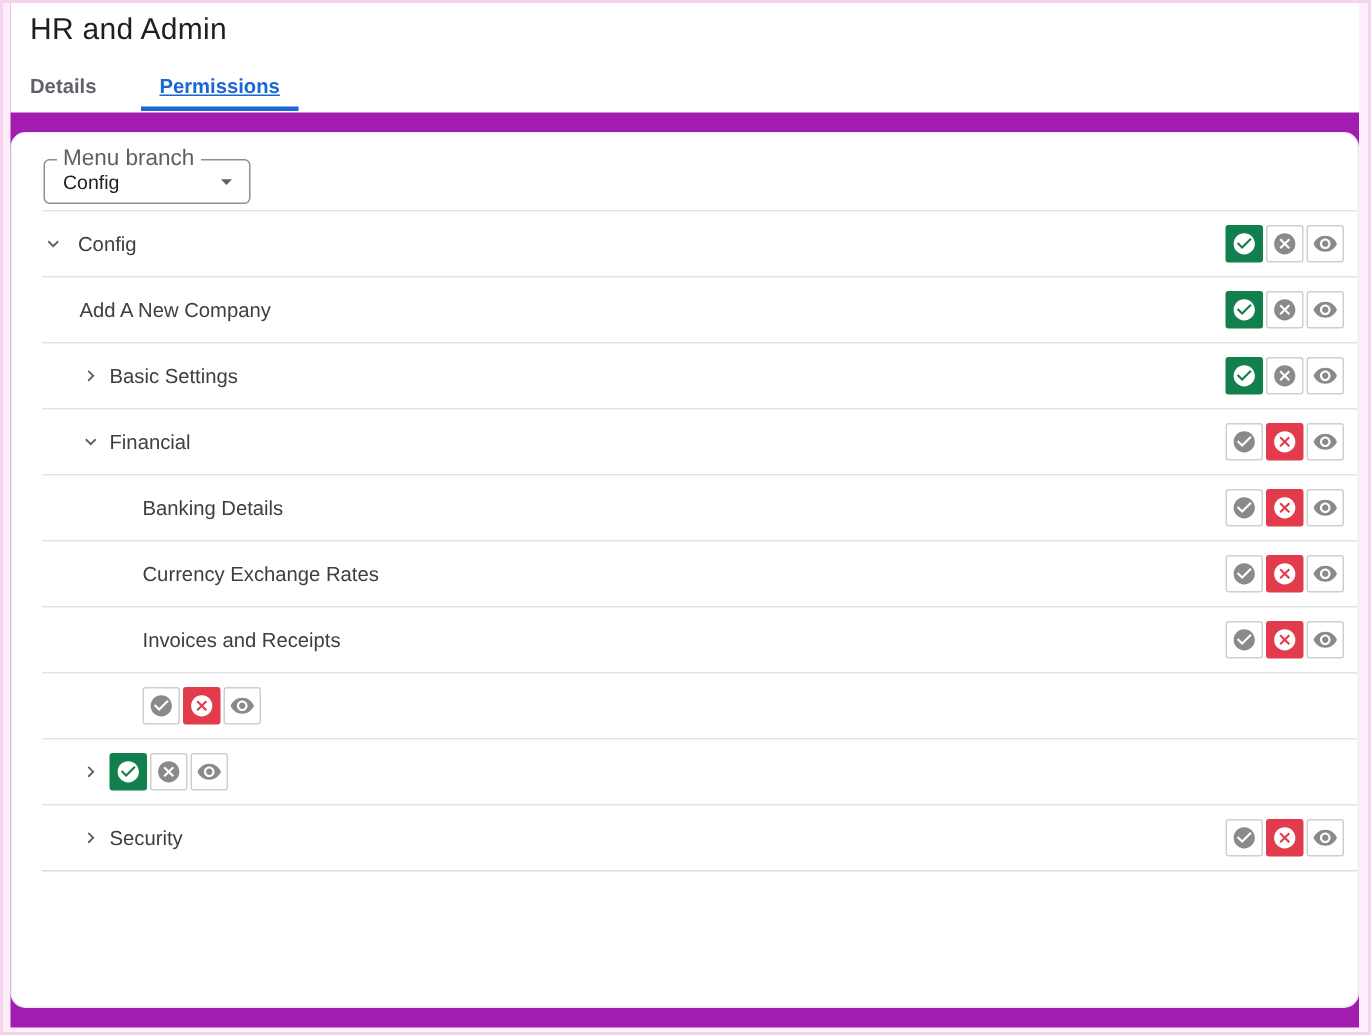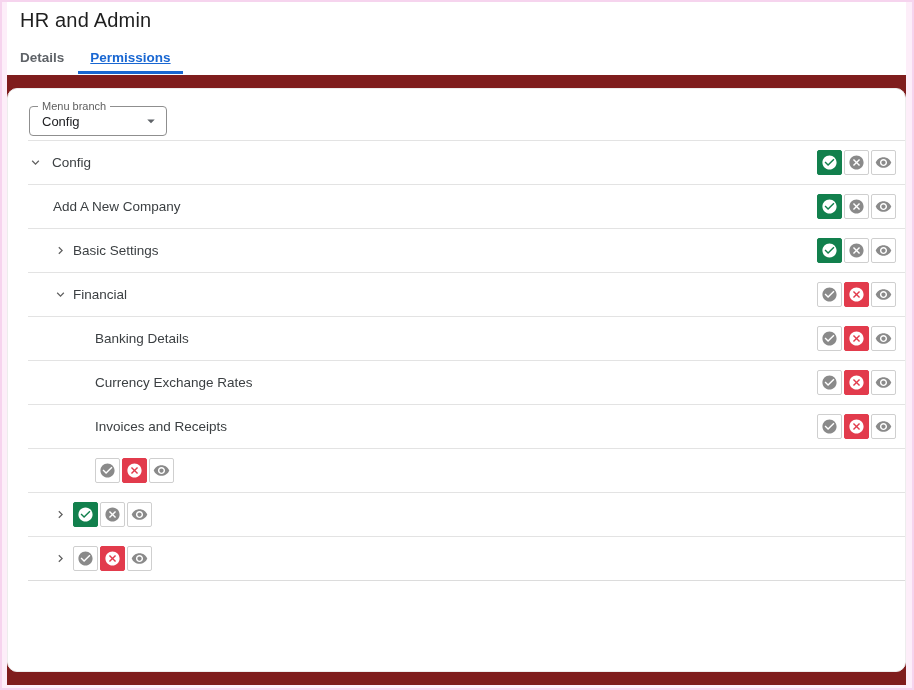--- a/index.html
+++ b/index.html
@@ -10,31 +10,31 @@
     position:relative;
     overflow:hidden;
   }
   .viewport {
     position:absolute; inset:0;
     box-shadow: inset 0 0 0 2px #f6d4ee;
   }
   .page {
     position:absolute;
     top:2px; left:7px; right:8px; bottom:5px;
-    background:#7f1d1d;
+    background:#a21caf;
   }
   
   .header { background:#fff; height:73px; }
   .page-title {
     padding:7px 0 0 13px;
     font-size:20px; font-weight:400;
     color:#1f1f1f;
     letter-spacing:.2px;
   }
-  .tabs { display:flex; margin:12px 0 0 1px; gap:2px; }
+  .tabs { display:flex; margin:12px 0 0 1px; gap:18px; }
   .tab {
     padding:0 12px; height:30px;
     display:flex; align-items:center;
     font-size:13.5px; font-weight:700;
     color:#5f6368;
     border:none; background:transparent; cursor:pointer;
     border-bottom:3px solid transparent;
   }
   .tab.active { color:var(--tab-blue,#1967d2); border-bottom-color:var(--tab-blue,#1967d2);text-decoration:underline; }
   
@@ -52,21 +52,21 @@
     margin:17px 0 4px 21px;
     width:138px; height:30px;
     border:1px solid #8f8f8f;
     border-radius:4px;
     background:#fff;
     display:flex; align-items:center;
     cursor:pointer;
   }
   .select-label {
     position:absolute; top:-7px; left:8px;
-    font-size:11px; color:#5f5f5f;
+    font-size:15px; color:#5f5f5f;
     background:#fff; padding:0 4px; line-height:12px;
   }
   .select-value { font-size:13px; color:#202124; padding-left:12px; flex:1; }
   .select-caret { width:18px; height:18px; margin-right:6px; flex:none; }
   .select-caret svg { display:block; width:18px; height:18px; fill:#5f6368; }
   
   .row {
     height:44px;
     margin-left:20px;
     padding-right:9px;
@@ -337,20 +337,21 @@
     </span>
   </div>
           <div class="row l2">
     <span class="chev-box">
       <button class="chev collapsed">
         <svg viewBox="0 0 24 24">
                   <path d="M7.41 8.59L12 13.17l4.59-4.58L18 10l-6 6-6-6 1.41-1.41z"></path>
                 </svg>
       </button>
     </span>
+    <span class="row-label">Security</span>
     <span class="btns">
       <button class="pbtn allow">
         <svg viewBox="0 0 24 24">
                   <path d="M12 2C6.48 2 2 6.48 2 12s4.48 10 10 10 10-4.48 10-10S17.52 2 12 2zm-2 15l-5-5 1.41-1.41L10 14.17l7.59-7.59L19 8l-9 9z"></path>
                 </svg>
       </button>
       <button class="pbtn deny active">
         <svg viewBox="0 0 24 24">
                   <path d="M12 2C6.47 2 2 6.47 2 12s4.47 10 10 10 10-4.47 10-10S17.53 2 12 2zm5 13.59L15.59 17 12 13.41 8.41 17 7 15.59 10.59 12 7 8.41 8.41 7 12 10.59 15.59 7 17 8.41 13.41 12 17 15.59z"></path>
                 </svg>

